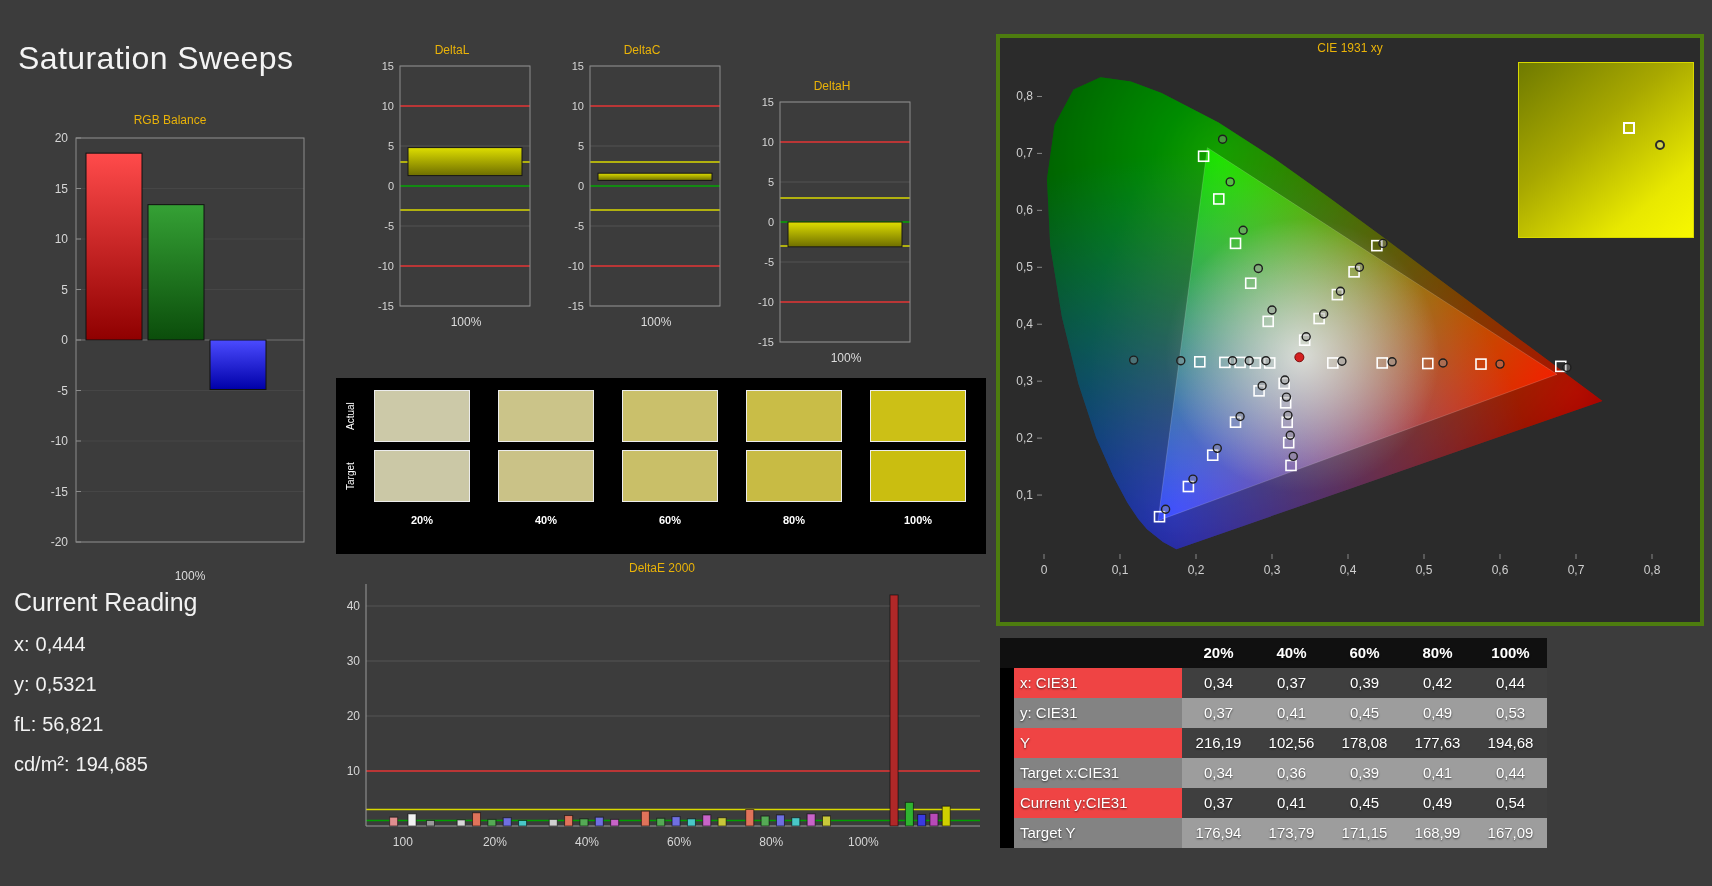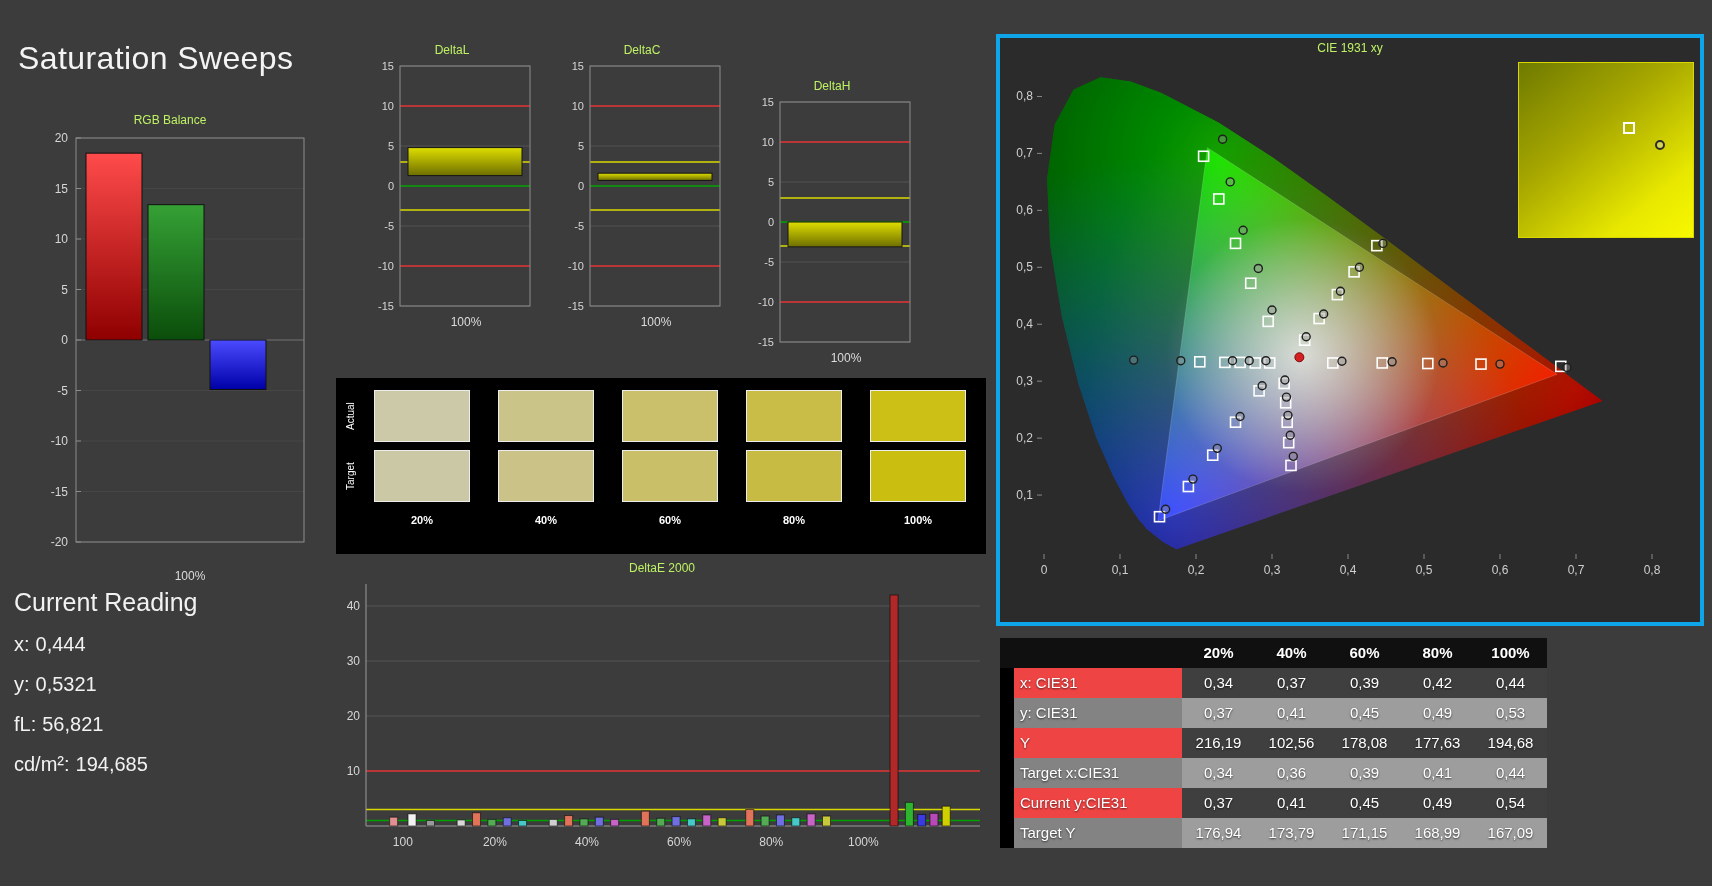--- a/index.html
+++ b/index.html
@@ -1,30 +1,30 @@
 <!DOCTYPE html>
 <html><head>
 <meta charset="utf-8">
 <style>
   *{box-sizing:border-box;}
   html,body{margin:0;padding:0;background:#2e2e2e;}
   #screen{position:relative;width:1712px;height:886px;background:#3c3c3c;font-family:"Liberation Sans",sans-serif;overflow:hidden;}
   .abs{position:absolute;}
   .page-title{left:18px;top:40px;font-size:32px;color:#f4f4f4;letter-spacing:0.4px;}
-  .panel-title{height:16px;line-height:16px;text-align:center;font-size:12px;color:#bef264;}
+  .panel-title{height:16px;line-height:16px;text-align:center;font-size:12px;color:#eab308;}
   .x-label{height:16px;line-height:16px;text-align:center;font-size:12px;color:#dcdcdc;}
   svg text{font-family:"Liberation Sans",sans-serif;}
   .cr-title{font-size:25px;color:#f2f2f2;margin-bottom:16px;}
   .cr-line{font-size:20px;color:#f2f2f2;margin-bottom:17px;}
   .cr-line .lbl{margin-right:6px;}
   .swatch-panel{background:#000;}
   .swatch{position:absolute;border:1px solid #ececec;}
   .swatch-col-label{position:absolute;color:#fff;font-size:11px;font-weight:bold;text-align:center;width:96px;}
   .swatch-row-label{position:absolute;width:16px;color:#fff;font-size:10px;writing-mode:vertical-rl;transform:rotate(180deg);display:flex;align-items:center;justify-content:center;}
-  .cie-panel{background:#2b2b2b;border:4px solid #0ea5e9;}
+  .cie-panel{background:#2b2b2b;border:4px solid #4d7c0f;}
   .cie-inset{position:absolute;border:1px solid #d8d800;background:linear-gradient(140deg,#6f7a00 0%,#a8a800 40%,#e8e800 78%,#f8f800 100%);}
   .inset-square{position:absolute;width:12px;height:12px;border:2px solid #fff;}
   .inset-circle{position:absolute;width:10px;height:10px;border-radius:50%;border:2px solid #2a2a2a;background:rgba(225,225,225,0.35);}
   .meas-table{display:grid;grid-template-columns:14px 168px repeat(5,73px);}
   .mt-cell{height:30px;line-height:30px;font-size:15px;color:#fff;text-shadow:0 1px 2px rgba(0,0,0,0.65);white-space:nowrap;overflow:hidden;}
   .mt-strip{background:#000;}
   .mt-head{background:#101010;font-weight:bold;text-align:center;}
   .mt-label{padding-left:6px;}
   .mt-label.dark{background:#ef4444;}
   .mt-label.light{background:#838383;}

